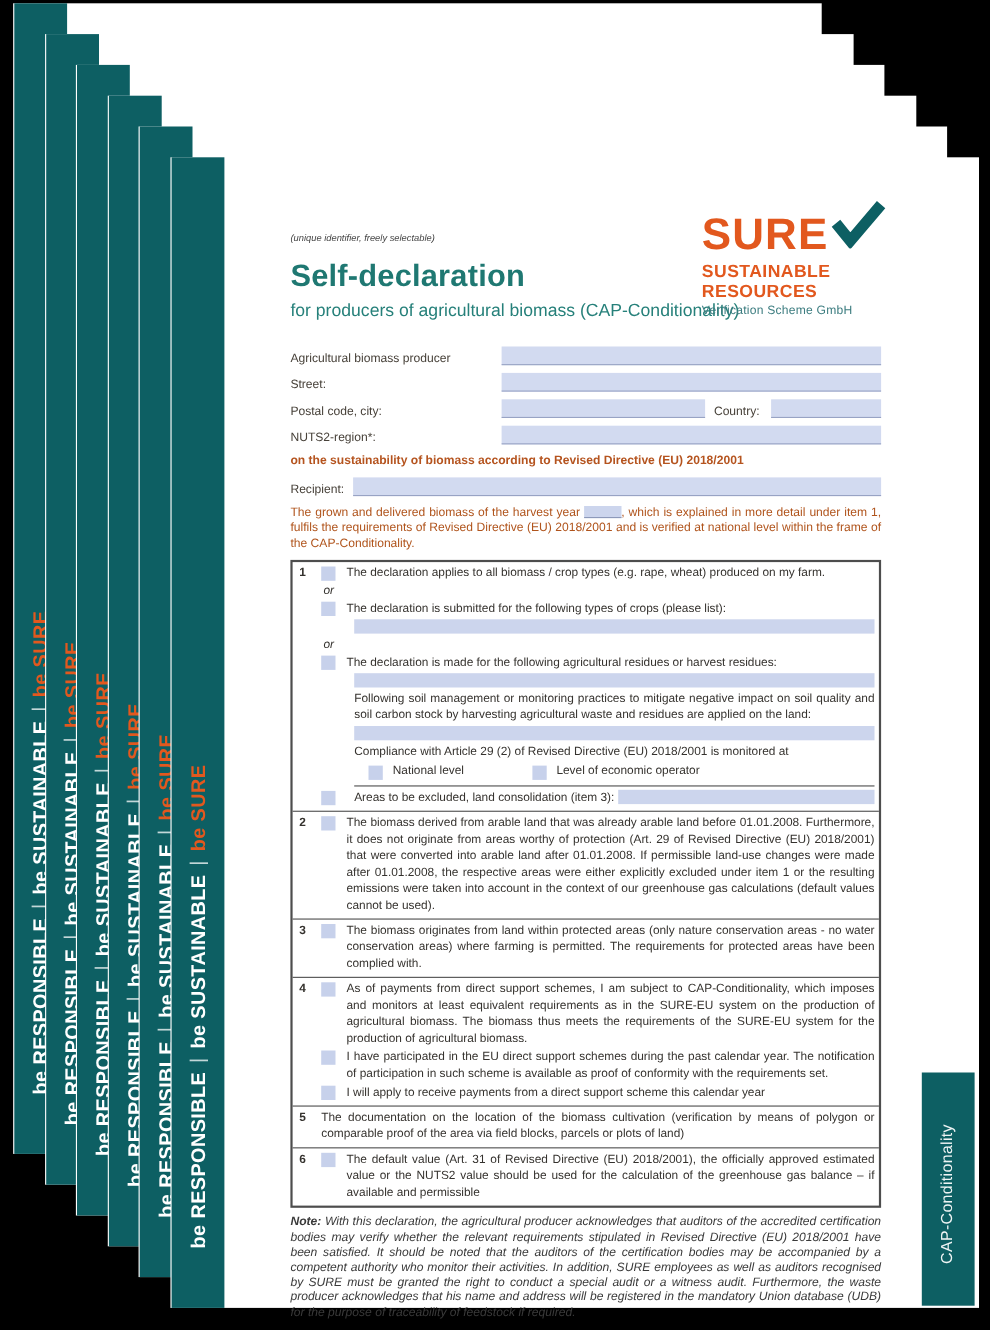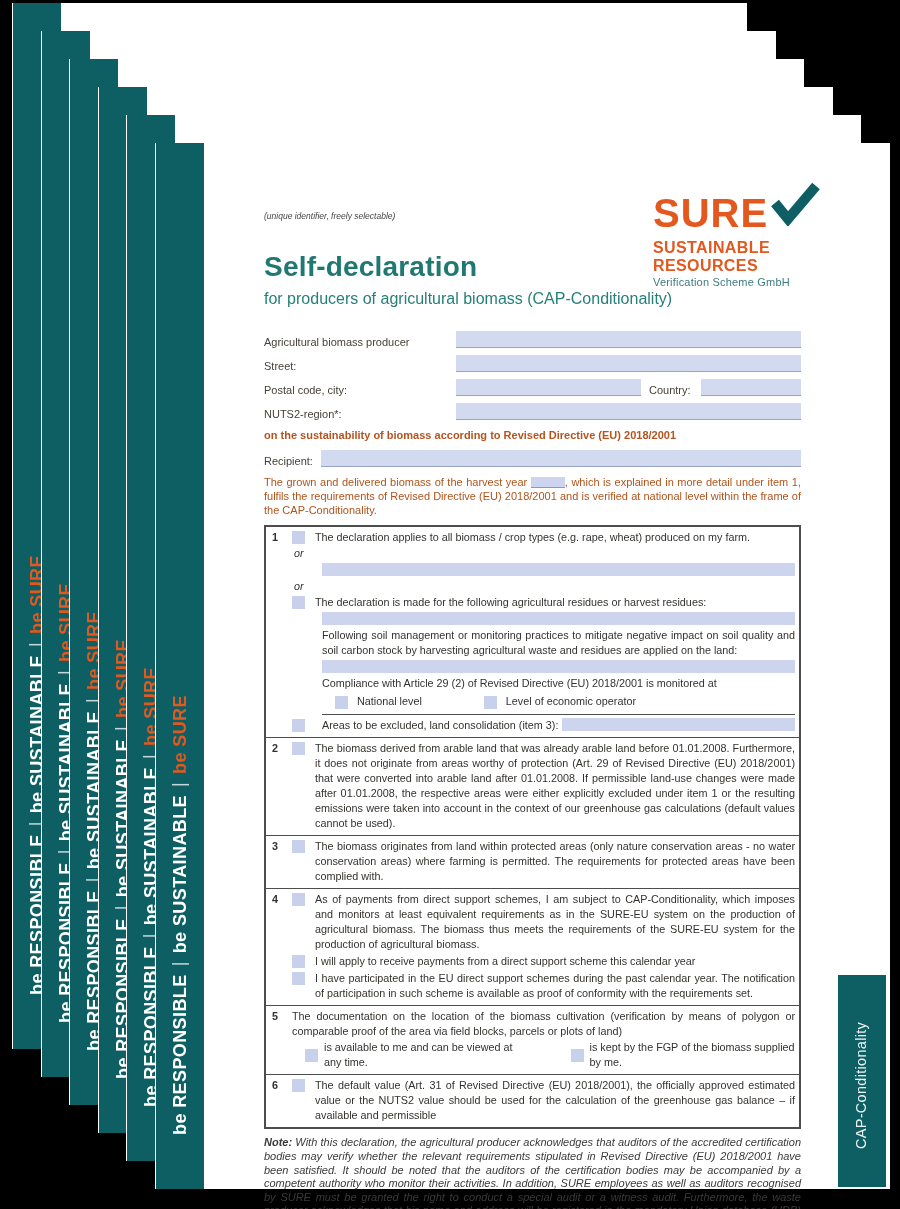--- a/index.html
+++ b/index.html
@@ -13,24 +13,24 @@
   .spine-text .sep{font-weight:300;opacity:.75;margin:0 8px;position:relative;top:-1px;}
   .spine-text .sure{color:#e2581e;}
 
   .doc{position:absolute;left:48px;top:0;right:0;bottom:0;padding:64px 89px 0 60px;color:#35322e;}
 
   
   .sdid-row{display:flex;align-items:flex-end;height:30px;}
   .sdid-label{color:#e2581e;font-size:21px;letter-spacing:.3px;}
   .sdid-field{width:146px;height:17px;background:#ccd5ed;border-bottom:2px solid #aab4cf;margin-left:8px;margin-bottom:1px;}
   .sdid-hint{font-size:8.5px;font-style:italic;color:#454545;margin-top:4px;}
-  .title{color:#1f7872;font-size:28px;font-weight:bold;margin-top:30px;letter-spacing:.2px;}
+  .title{color:#1f7872;font-size:28px;font-weight:bold;margin-top:14px;letter-spacing:.2px;}
   .subtitle{color:#26807a;font-size:16px;margin-top:7px;}
 
-  .logo{position:absolute;top:50px;right:85px;width:152px;text-align:left;}
+  .logo{position:absolute;top:50px;right:100px;width:152px;text-align:left;}
   .logo-word{position:relative;color:#e2581e;font-size:40px;font-weight:800;letter-spacing:1px;line-height:1;}
   .logo-check{position:absolute;top:-13px;right:-16px;}
   .logo-tagline{color:#e2581e;font-size:16px;font-weight:bold;letter-spacing:.4px;margin-top:6px;}
   .logo-subtag{color:#3d7d80;font-size:11px;letter-spacing:.2px;margin-top:1px;}
 
   
   .form{margin-top:16px;font-size:11px;color:#474139;}
   .frow{display:flex;align-items:flex-end;height:24px;}
   .flabel{width:192px;}
   .ffield{height:16px;background:#d2daf0;border-bottom:1px solid #98a3c4;flex:1;}
@@ -175,20 +175,24 @@
       <div class="tbl">
 
         <div class="trow">
           <div class="tnum">1</div>
           <div class="tbody">
             <div class="cbline">
               <span class="cb"></span>
               <span class="txt">The declaration applies to all biomass / crop types (e.g. rape, wheat) produced on my farm.</span>
             </div>
             <div class="orline">or</div>
+            <div class="cbline">
+              <span class="cb"></span>
+              <span class="txt">The declaration is submitted for the following types of crops (please list):</span>
+            </div>
             <div class="ifield"></div>
             <div class="orline">or</div>
             <div class="cbline">
               <span class="cb"></span>
               <span class="txt">The declaration is made for the following agricultural residues or harvest residues:</span>
             </div>
             <div class="ifield"></div>
             <div class="plain" style="margin-top:3px;">Following soil management or monitoring practices to mitigate negative impact on soil quality and soil carbon stock by harvesting agricultural waste and residues are applied on the land:</div>
             <div class="ifield"></div>
             <div class="plain" style="margin-top:3px;">Compliance with Article 29 (2) of Revised Directive (EU) 2018/2001 is monitored at</div>
@@ -230,40 +234,33 @@
 
         <div class="trow">
           <div class="tnum">4</div>
           <div class="tbody">
             <div class="cbline">
               <span class="cb"></span>
               <span class="txt">As of payments from direct support schemes, I am subject to CAP-Conditionality, which imposes and monitors at least equivalent requirements as in the SURE-EU system on the production of agricultural biomass. The biomass thus meets the requirements of the SURE-EU system for the production of agricultural biomass.</span>
             </div>
             <div class="cbline subline">
               <span class="cb"></span>
+              <span class="txt">I have participated in the EU direct support schemes during the past calendar year. The notification of participation in such scheme is available as proof of conformity with the requirements set.</span>
+            </div>
+            <div class="cbline subline">
+              <span class="cb"></span>
               <span class="txt">I will apply to receive payments from a direct support scheme this calendar year</span>
             </div>
-            <div class="cbline subline">
-              <span class="cb"></span>
-              <span class="txt">I have participated in the EU direct support schemes during the past calendar year. The notification of participation in such scheme is available as proof of conformity with the requirements set.</span>
-            </div>
           </div>
         </div>
 
         <div class="trow">
           <div class="tnum">5</div>
           <div class="tbody">
             <div class="plain" style="margin-left:0;">The documentation on the location of the biomass cultivation (verification by means of polygon or comparable proof of the area via field blocks, parcels or plots of land)</div>
-            <div class="inline-opts">
-              <span class="cb"></span>
-              <span>is available to me and can be viewed at any time.</span>
-              <span class="gap"></span>
-              <span class="cb"></span>
-              <span>is kept by the FGP of the biomass supplied by me.</span>
-            </div>
           </div>
         </div>
 
         <div class="trow">
           <div class="tnum">6</div>
           <div class="tbody">
             <div class="cbline">
               <span class="cb"></span>
               <span class="txt">The default value (Art. 31 of Revised Directive (EU) 2018/2001), the officially approved estimated value or the NUTS2 value should be used for the calculation of the greenhouse gas balance – if available and permissible</span>
             </div>

